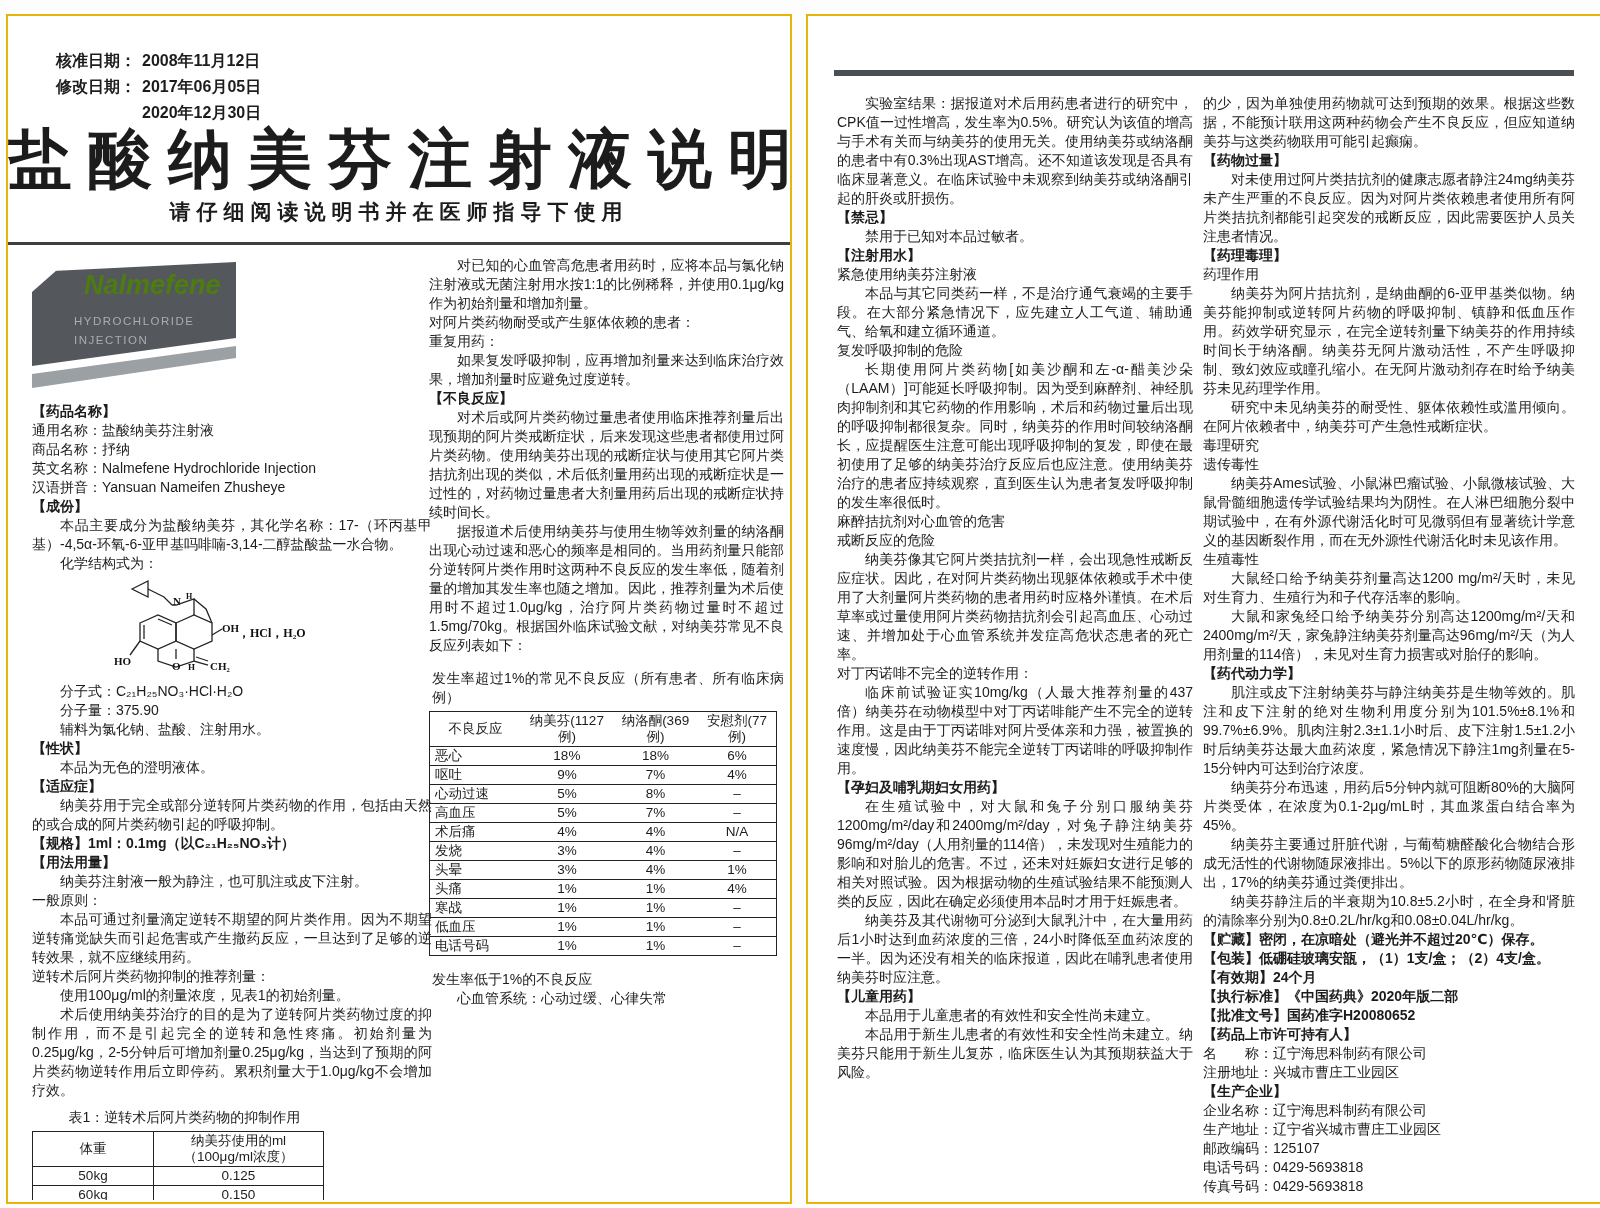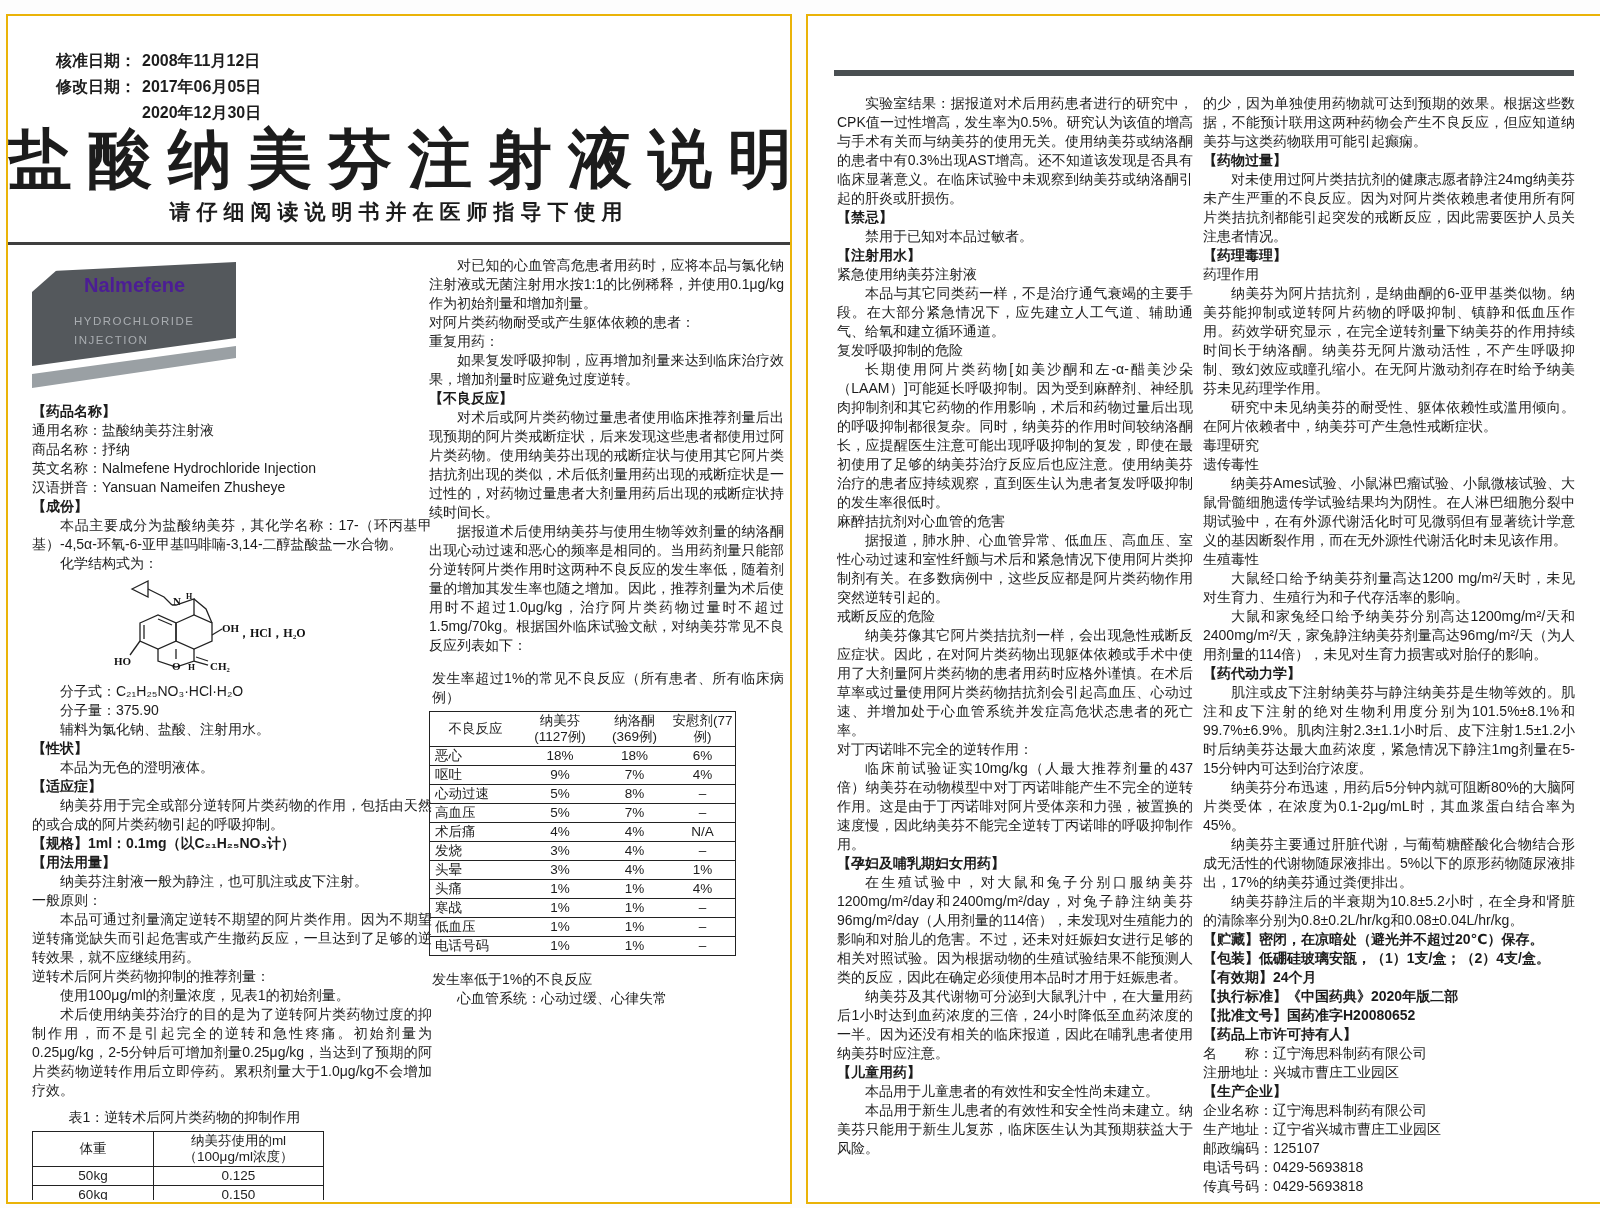--- a/index.html
+++ b/index.html
@@ -29,27 +29,27 @@
   .blk.cont{}
   .blk.sub{}
   .blk.line{}
   .blk.li{padding-left:2em;}
   .blk.cap1{text-indent:2.6em;margin-top:8px;}
   .blk.cap2{margin-top:14px;padding-left:3px;}
   table{border-collapse:collapse;margin:4px 0 2px 0;font-size:13.5px;line-height:16px;}
   .t1{width:292px;border-radius:26px;}
   .t1 th,.t1 td{border:1px solid #222;text-align:center;padding:1px 4px;font-weight:normal;}
   .t1 td:first-child,.t1 th:first-child{width:112px;}
-  .t2{width:307px;border:1px solid #222;padding-left:18px;}
+  .t2{width:348px;border:1px solid #222;padding-left:18px;}
   .t2 th{border-bottom:1px solid #222;font-weight:normal;text-align:center;padding:1px 2px;}
   .t2 td{border-top:1px solid #222;text-align:center;padding:1px 2px;}
   .t2 td:first-child{text-align:left;padding-left:5px;width:84px;}
   
   .logo-wrap{position:relative;width:204px;height:130px;margin:8px 0 10px 0;}
-  .logo-name{position:absolute;left:52px;top:14px;color:#4c1d95;font-size:20px;font-weight:bold;}
+  .logo-name{position:absolute;left:52px;top:14px;color:#4d7c0f;font-size:27px;font-weight:bold;font-style:italic;}
   .logo-sub{position:absolute;left:42px;top:50px;color:#a9adb1;font-size:11.5px;letter-spacing:1.5px;}
   
   .struct-wrap{margin:2px 0 2px 78px;}
 </style>
 </head>
 <body>
 
 <div class="page" id="left-page">
   <div class="dates">
     <div class="date-row"><span class="date-label">核准日期：</span><span>2008年11月12日</span></div>
@@ -239,21 +239,20 @@
   <div class="col" id="rp-c1">
       <div class="blk p">实验室结果：据报道对术后用药患者进行的研究中，CPK值一过性增高，发生率为0.5%。研究认为该值的增高与手术有关而与纳美芬的使用无关。使用纳美芬或纳洛酮的患者中有0.3%出现AST增高。还不知道该发现是否具有临床显著意义。在临床试验中未观察到纳美芬或纳洛酮引起的肝炎或肝损伤。</div>
       <div class="blk h">【禁忌】</div>
       <div class="blk p">禁用于已知对本品过敏者。</div>
       <div class="blk h">【注射用水】</div>
       <div class="blk sub">紧急使用纳美芬注射液</div>
       <div class="blk p">本品与其它同类药一样，不是治疗通气衰竭的主要手段。在大部分紧急情况下，应先建立人工气道、辅助通气、给氧和建立循环通道。</div>
       <div class="blk sub">复发呼吸抑制的危险</div>
       <div class="blk p">长期使用阿片类药物[如美沙酮和左-α-醋美沙朵（LAAM）]可能延长呼吸抑制。因为受到麻醉剂、神经肌肉抑制剂和其它药物的作用影响，术后和药物过量后出现的呼吸抑制都很复杂。同时，纳美芬的作用时间较纳洛酮长，应提醒医生注意可能出现呼吸抑制的复发，即使在最初使用了足够的纳美芬治疗反应后也应注意。使用纳美芬治疗的患者应持续观察，直到医生认为患者复发呼吸抑制的发生率很低时。</div>
       <div class="blk sub">麻醉拮抗剂对心血管的危害</div>
-      <div class="blk p">据报道，肺水肿、心血管异常、低血压、高血压、室性心动过速和室性纤颤与术后和紧急情况下使用阿片类抑制剂有关。在多数病例中，这些反应都是阿片类药物作用突然逆转引起的。</div>
       <div class="blk sub">戒断反应的危险</div>
       <div class="blk p">纳美芬像其它阿片类拮抗剂一样，会出现急性戒断反应症状。因此，在对阿片类药物出现躯体依赖或手术中使用了大剂量阿片类药物的患者用药时应格外谨慎。在术后草率或过量使用阿片类药物拮抗剂会引起高血压、心动过速、并增加处于心血管系统并发症高危状态患者的死亡率。</div>
       <div class="blk sub">对丁丙诺啡不完全的逆转作用：</div>
       <div class="blk p">临床前试验证实10mg/kg（人最大推荐剂量的437倍）纳美芬在动物模型中对丁丙诺啡能产生不完全的逆转作用。这是由于丁丙诺啡对阿片受体亲和力强，被置换的速度慢，因此纳美芬不能完全逆转丁丙诺啡的呼吸抑制作用。</div>
       <div class="blk h">【孕妇及哺乳期妇女用药】</div>
       <div class="blk p">在生殖试验中，对大鼠和兔子分别口服纳美芬1200mg/m²/day和2400mg/m²/day，对兔子静注纳美芬96mg/m²/day（人用剂量的114倍），未发现对生殖能力的影响和对胎儿的危害。不过，还未对妊娠妇女进行足够的相关对照试验。因为根据动物的生殖试验结果不能预测人类的反应，因此在确定必须使用本品时才用于妊娠患者。</div>
       <div class="blk p">纳美芬及其代谢物可分泌到大鼠乳汁中，在大量用药后1小时达到血药浓度的三倍，24小时降低至血药浓度的一半。因为还没有相关的临床报道，因此在哺乳患者使用纳美芬时应注意。</div>
       <div class="blk h">【儿童用药】</div>
       <div class="blk p">本品用于儿童患者的有效性和安全性尚未建立。</div>
       <div class="blk p">本品用于新生儿患者的有效性和安全性尚未建立。纳美芬只能用于新生儿复苏，临床医生认为其预期获益大于风险。</div>

